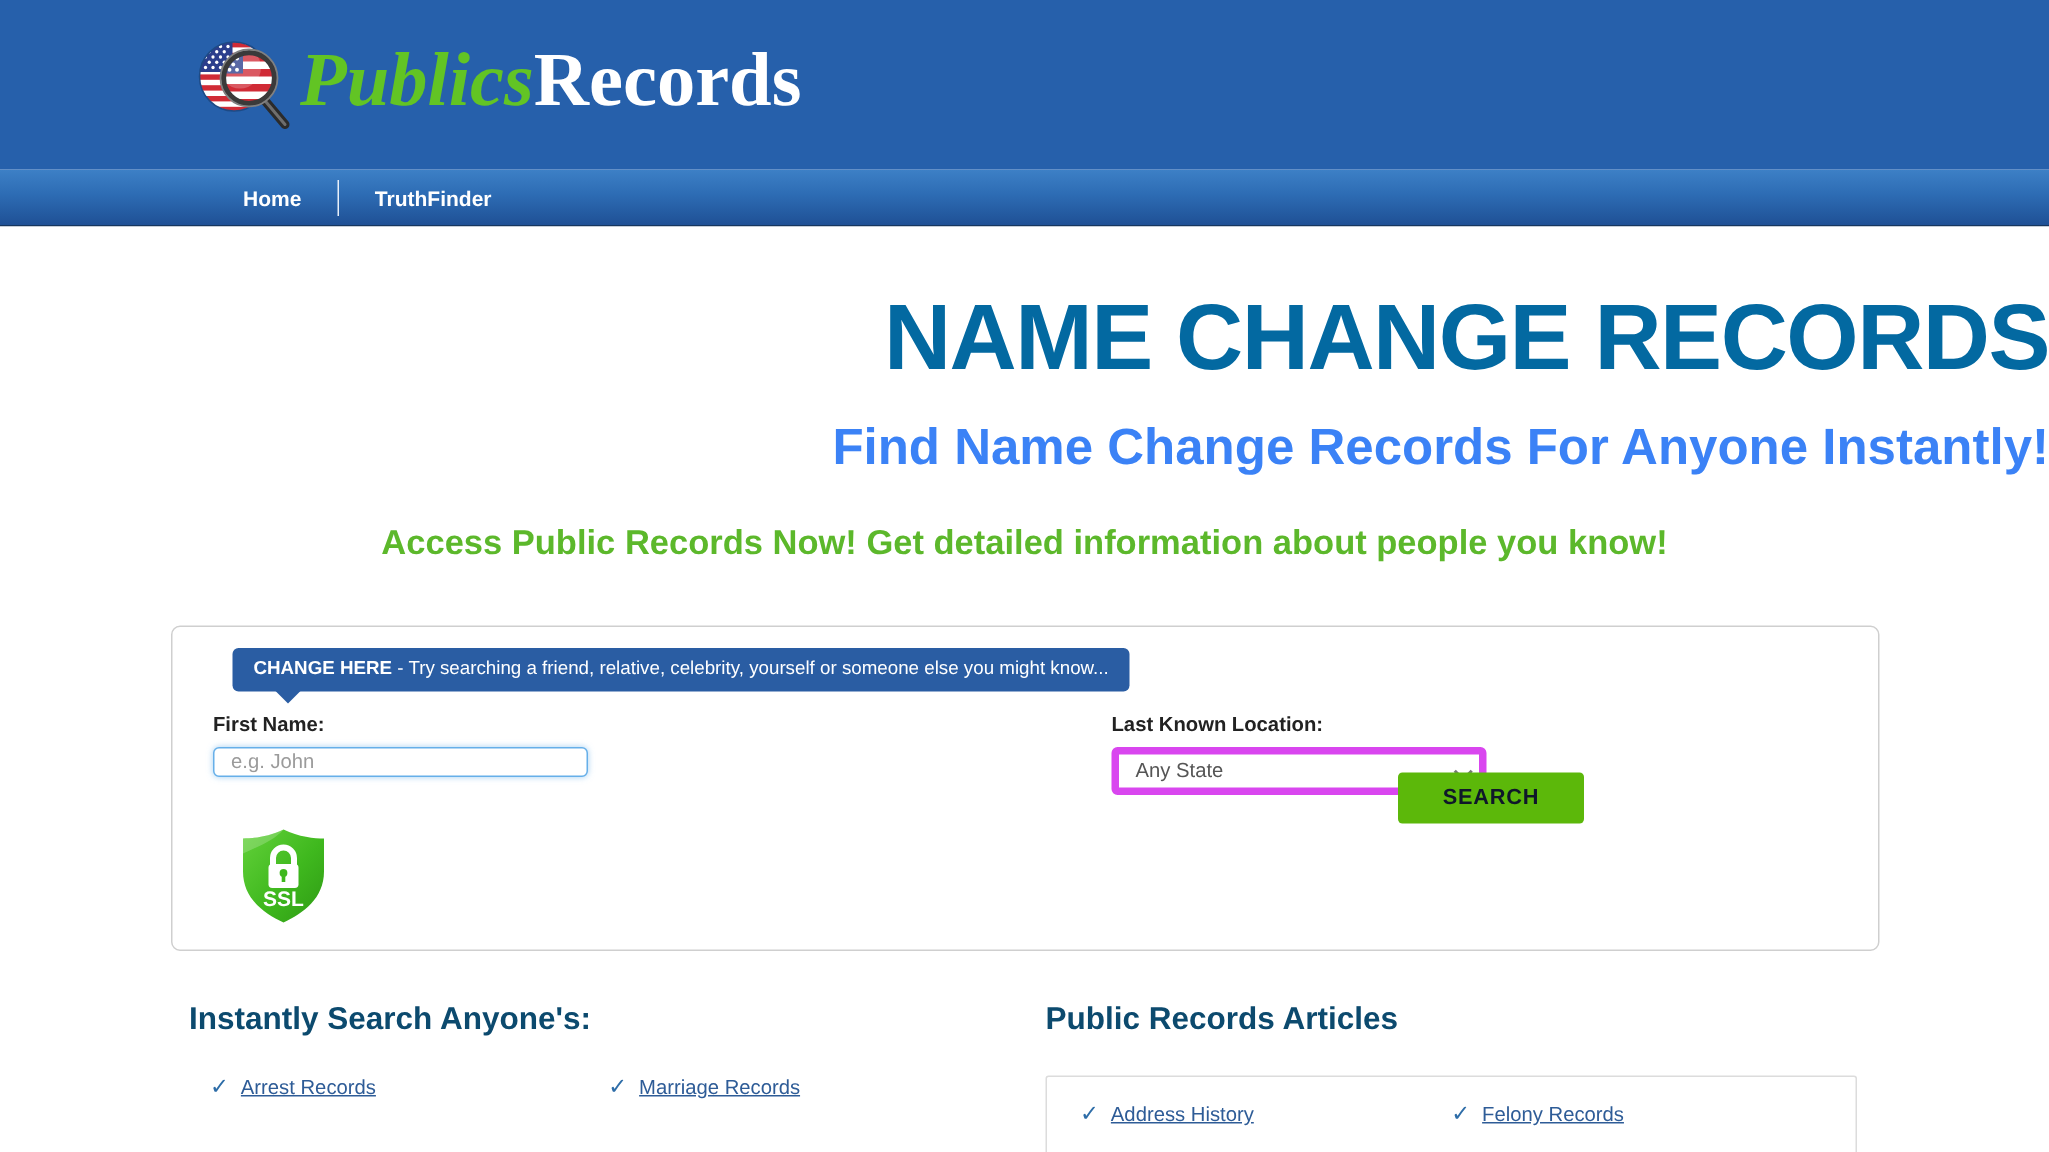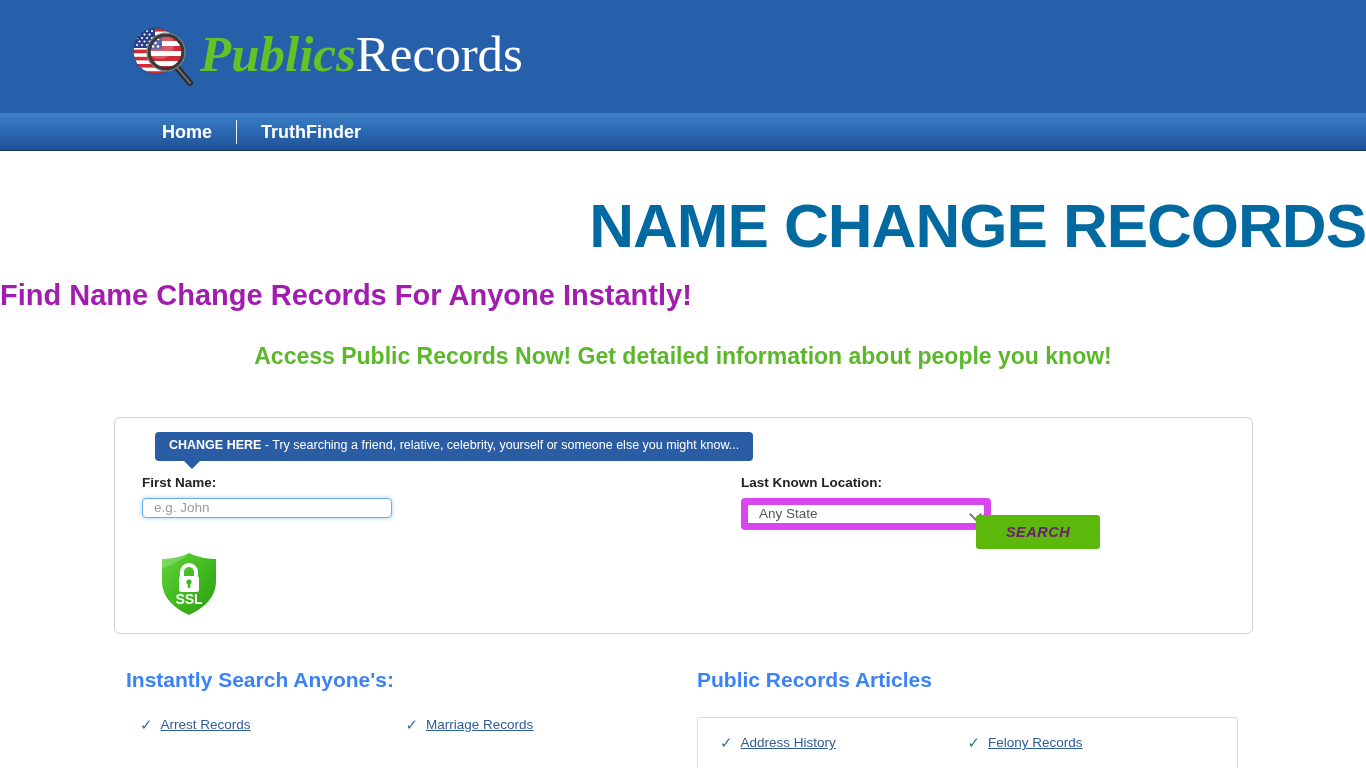--- a/index.html
+++ b/index.html
@@ -42,36 +42,36 @@
     position: relative;
     top: -2px;
   }
   .logo-text .part-a {
     color: #62C424;
     font-style: italic;
     font-weight: bold;
   }
   .logo-text .part-b {
     color: #ffffff;
-    font-weight: normal;
+    font-weight: bold;
   }
 
   
   .navbar {
     width: 100%;
     height: 38px;
     background: linear-gradient(to bottom, #3D80C6 0%, #2D6CB4 45%, #1F5095 100%);
     border-bottom: 1px solid #16365e;
     display: flex;
     align-items: center;
     padding-left: 138px;
   }
   .nav-item {
     color: #ffffff;
-    font-size: 18px;
+    font-size: 14px;
     font-weight: bold;
     text-decoration: none;
     padding: 0 24px;
     line-height: 36px;
     display: inline-block;
     white-space: nowrap;
     text-align: right;
   }
   .nav-sep {
     width: 1px;
@@ -88,24 +88,24 @@
     text-align: right;
     font-size: 62px;
     font-weight: bold;
     color: #0369a1;
     margin: 0;
     padding-top: 42px;
     letter-spacing: -1px;
     line-height: 1.05;
   }
   .h2-title {
-    text-align: left;
-    font-size: 29px;
-    font-weight: bold;
-    color: #a21caf;
+    text-align: right;
+    font-size: 34px;
+    font-weight: bold;
+    color: #3b82f6;
     margin: 0;
     padding-top: 22px;
     line-height: 1.1;
   }
   .h3-title {
     text-align: center;
     font-size: 23px;
     font-weight: bold;
     color: #5CB82B;
     margin: 0;
@@ -186,21 +186,21 @@
     box-shadow: 0 0 4px rgba(102,175,233,.6);
   }
   .f-first { left: 27px; width: 250px; }
   .f-last  { left: 305px; width: 250px; }
   .f-loc   { left: 583px; width: 250px; margin-left: 43px; }
 
   .select-wrap { position: relative; width: 100%; }
   .select-input {
     width: 100%;
     height: 32px;
-    border: 7px solid #d946ef;
+    border: 5px solid #d946ef;
     border-radius: 4px;
     padding: 0 11px;
     font-size: 13.5px;
     color: #555;
     background: #fff;
     display: flex;
     align-items: center;
     font-family: "Liberation Sans", sans-serif;
   }
   .chev {
@@ -215,34 +215,33 @@
     position: absolute;
     left: 0; top: 0;
     width: 7px; height: 7px;
     border-right: 2px solid #777;
     border-bottom: 2px solid #777;
     transform: rotate(45deg);
   }
 
   .search-btn {
     position: absolute;
-    left: 861px;
+    left: 817px;
     top: 39px;
     width: 124px;
     height: 34px;
     background: #5CB80A;
     border: none;
     border-radius: 3px;
-    color: #701a75;
+    color: #0f172a;
     font-size: 14.5px;
     font-weight: bold;
     letter-spacing: .5px;
     cursor: pointer;
     font-family: "Liberation Sans", sans-serif;
-    font-style: italic;
   }
 
   
   .ssl-badge {
     position: absolute;
     left: 44px;
     top: 133px;
     width: 60px;
     height: 66px;
   }
@@ -252,21 +251,21 @@
     position: absolute;
     top: 668px;
     left: 0;
     width: 100%;
   }
   .col-left  { position: absolute; left: 126px; width: 545px; }
   .col-right { position: absolute; left: 697px; width: 541px; }
   .col-head {
     font-size: 21px;
     font-weight: bold;
-    color: #3b82f6;
+    color: #0c4a6e;
     margin: 0 0 26px 0;
     line-height: 1.1;
   }
   .link-grid {
     display: flex;
     flex-wrap: wrap;
   }
   .link-cell {
     width: 50%;
     display: flex;

